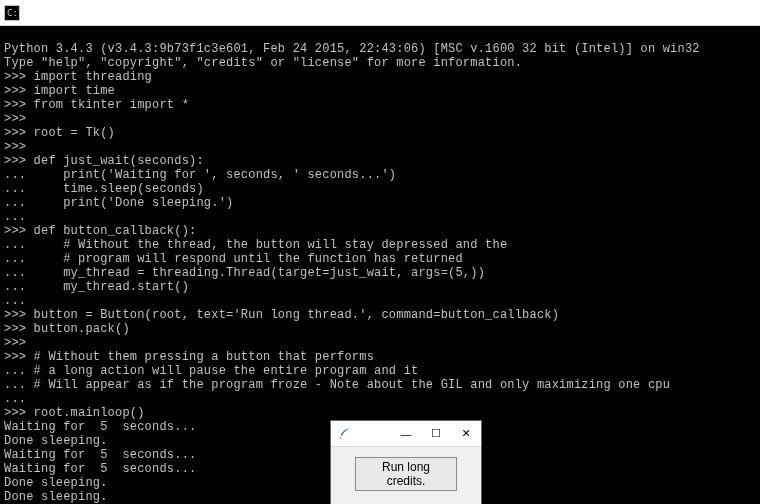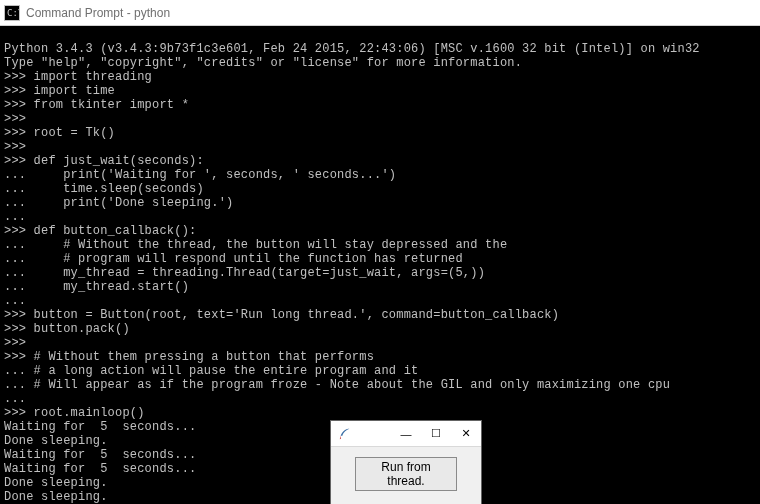--- a/index.html
+++ b/index.html
@@ -94,21 +94,20 @@
 <body>
 
 <div class="titlebar">
   <span class="icon">
     <svg viewBox="0 0 16 16">
       <rect x="0" y="0" width="16" height="16" fill="#000"></rect>
       <rect x="0.5" y="0.5" width="15" height="15" fill="none" stroke="#c0c0c0" stroke-width="1"></rect>
       <text x="3" y="11" font-size="9" fill="#c0c0c0" font-family="Consolas,monospace">C:\</text>
     </svg>
   </span>
-  <span>Command Prompt - python</span>
 </div>
 
 <div class="console"><span id="console-text">Python 3.4.3 (v3.4.3:9b73f1c3e601, Feb 24 2015, 22:43:06) [MSC v.1600 32 bit (Intel)] on win32
 Type "help", "copyright", "credits" or "license" for more information.
 &gt;&gt;&gt; import threading
 &gt;&gt;&gt; import time
 &gt;&gt;&gt; from tkinter import *
 &gt;&gt;&gt;
 &gt;&gt;&gt; root = Tk()
 &gt;&gt;&gt;
@@ -150,15 +149,15 @@
       <span>—</span>
     </div>
     <div class="tk-ctrl">
       <span>☐</span>
     </div>
     <div class="tk-ctrl">
       <span>✕</span>
     </div>
   </div>
   <div class="tk-body">
-    <button class="tk-button">Run from thread.</button>
+    <button class="tk-button">Run long credits.</button>
   </div>
 </div>
 
 </body></html>

